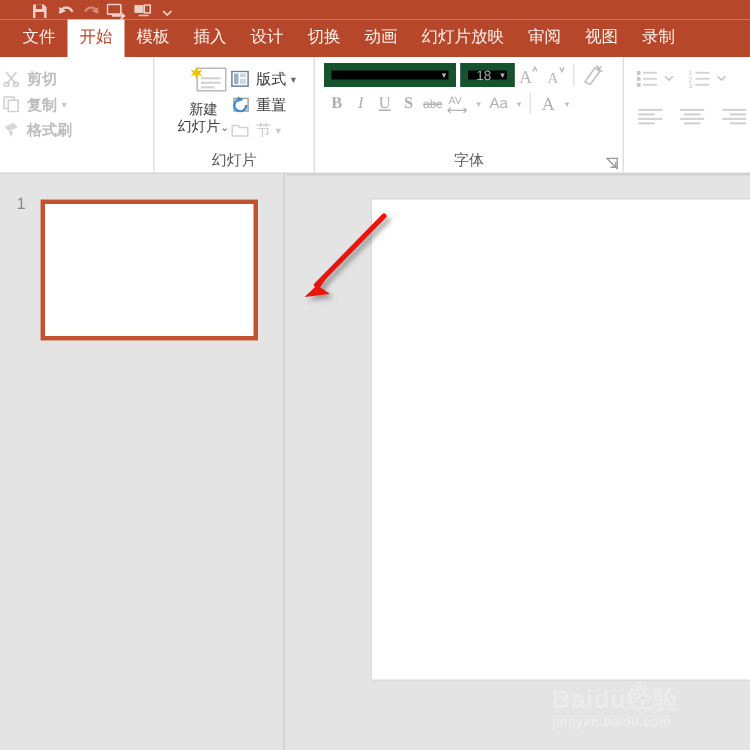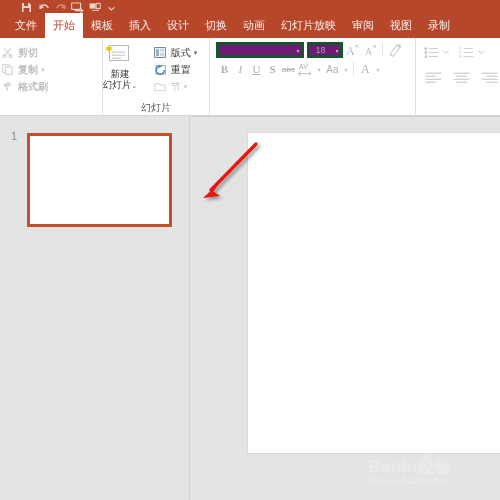--- a/index.html
+++ b/index.html
@@ -161,21 +161,21 @@
   }
   .cmd .ci svg { display: block; }
   .cmd .cc { font-size: 7px; margin-left: 3px; color: #c9c9c9; }
 
   
   .g-slide { width: 110px; }
   .newslide-btn {
     width: 50px;
     display: flex;
     flex-direction: column;
-    align-items: flex-start;
+    align-items: flex-end;
     padding-top: 2px;
     cursor: default;
   }
   .newslide-ico { width: 28px; height: 24px; }
   .newslide-lbl {
     font-size: 9.5px;
     color: #3b3b3b;
     line-height: 11px;
     text-align: center;
     margin-top: 1px;
@@ -195,22 +195,22 @@
   .g-font { width: 210px; }
   .font-row1 {
     display: flex;
     align-items: center;
     padding: 4px 0 0 6px;
     height: 20px;
     box-sizing: border-box;
   }
   .combo {
     height: 16px;
-    background: #701a75;
-    border: 3px solid #14532d;
+    background: #000000;
+    border: 5px solid #14532d;
     box-sizing: border-box;
     display: flex;
     align-items: center;
     font-size: 9px;
     color: #a8a8a8;
     padding: 0 2px 0 5px;
     cursor: default;
   }
   .combo .cval { flex: 1; }
   .combo .cdrop { font-size: 6px; color: #b4b4b4; padding-left: 2px; }
@@ -553,20 +553,29 @@
             </svg>
           </div>
           <div class="fcaret">▾</div>
           <div class="fchar" style="width:18px;font-size:10px;">Aa</div>
           <div class="fcaret">▾</div>
           <span class="vsep"></span>
           <div class="fchar" style="font-family:'Liberation Serif',serif;font-size:12px;">A</div>
           <div class="fcaret">▾</div>
         </div>
       </div>
+      <div class="rgroup-label">
+        <span>字体</span>
+        <span class="dialog-launcher">
+          <svg width="8" height="8" viewBox="0 0 8 8">
+            <path d="M0.5 0.5h7v7z" fill="none" stroke="#9a9a9a" stroke-width="0.9"></path>
+            <path d="M3 6.5h3.5V3" fill="none" stroke="#9a9a9a" stroke-width="0.9"></path>
+          </svg>
+        </span>
+      </div>
     </div>
 
     <div class="rgroup g-para">
       <div class="rgroup-body" style="flex-direction:column;align-items:stretch;padding-top:0;">
         <div class="para-row r1">
           <div class="pbtn">
             <svg width="15" height="13" viewBox="0 0 15 13">
               <rect x="0.6" y="1.4" width="2.4" height="2.4" fill="#c4c4c4"></rect>
               <rect x="0.6" y="5.4" width="2.4" height="2.4" fill="#c4c4c4"></rect>
               <rect x="0.6" y="9.4" width="2.4" height="2.4" fill="#c4c4c4"></rect>

